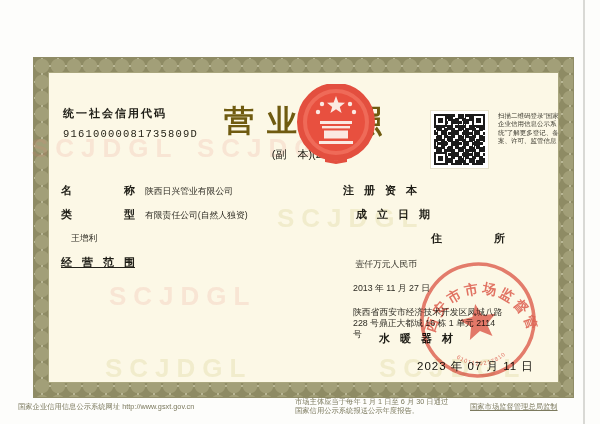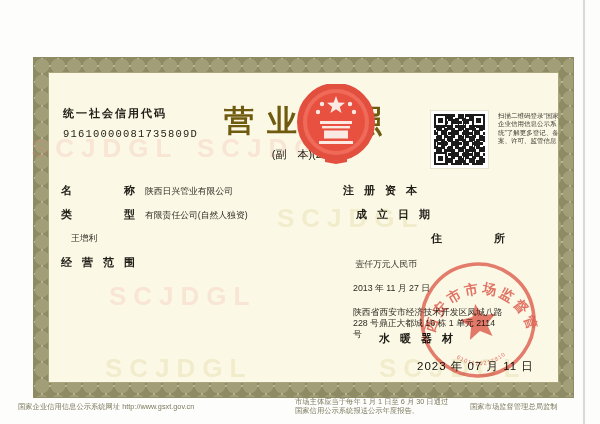--- a/index.html
+++ b/index.html
@@ -42,37 +42,37 @@
   .qr-finder.tl{left:3px;top:3px;} .qr-finder.tr{right:3px;top:3px;} .qr-finder.bl{left:3px;bottom:3px;}
   .qr-caption{position:absolute;left:449px;top:39px;width:63px;font-size:6.5px;line-height:8.4px;
               color:#3c3a2f;z-index:1;}
 
   
   .frow{position:absolute;display:flex;align-items:flex-end;z-index:1;}
   .flabel{display:inline-block;width:74px;flex:0 0 74px;font-weight:bold;font-size:11px;color:#1e1d16;
           text-align:justify;text-align-last:justify;line-height:14px;}
   .fvalue{margin-left:10px;font-size:8.8px;color:#2e2c24;line-height:11px;padding-top:2px;}
   .col-l{left:12px;} .col-r{left:294px;flex-direction:column;}
-  .r1{top:110px;} .r2{top:134px;} .r3{top:158px;} .r4{top:182px;}
+  .r1{top:110px;} .r2{top:134px;} .r3{top:158px;} .r4{top:182px;text-decoration:underline;}
   .scope{width:202px;}
   .addr{width:152px;}
 
   .reg-label{position:absolute;left:330px;top:258px;z-index:1;}
   .issue-date{position:absolute;left:368px;top:286px;font-size:11.5px;color:#14130d;letter-spacing:1px;z-index:1;}
 
   
   .seal{position:absolute;left:368px;top:186px;width:122px;height:122px;z-index:2;
         transform:rotate(-10deg);mix-blend-mode:multiply;opacity:.88;}
   .emblem{position:absolute;left:261px;top:26px;width:82px;height:80px;z-index:3;}
 
   
   .foot{position:absolute;font-size:7.3px;color:#7c7a5e;z-index:1;}
   .foot-left{left:18px;top:402px;}
   .foot-mid{left:295px;top:397px;line-height:9.4px;}
-  .foot-right{left:470px;top:402px;}
+  .foot-right{left:470px;top:402px;text-decoration:underline;}
 </style>
 </head>
 <body>
 
 <div class="page">
 
   <div class="cert">
     <div class="cert-inner">
 
       <span class="wm pink" style="left:-18px;top:60px;">SCJDGL</span>

